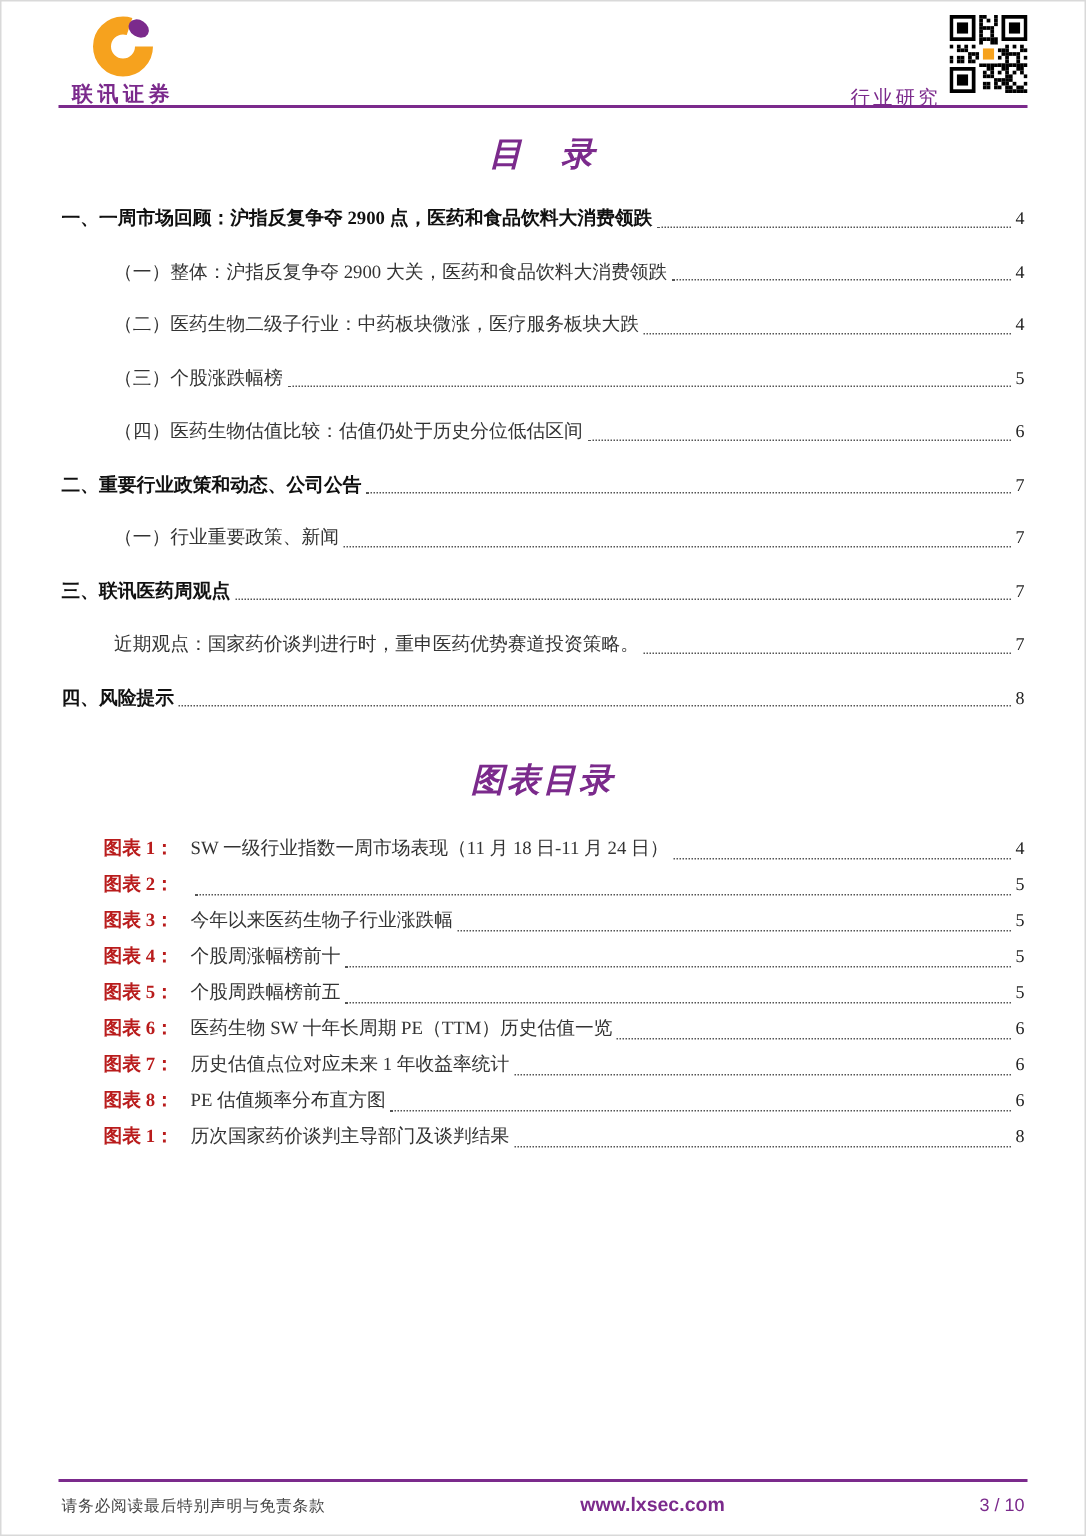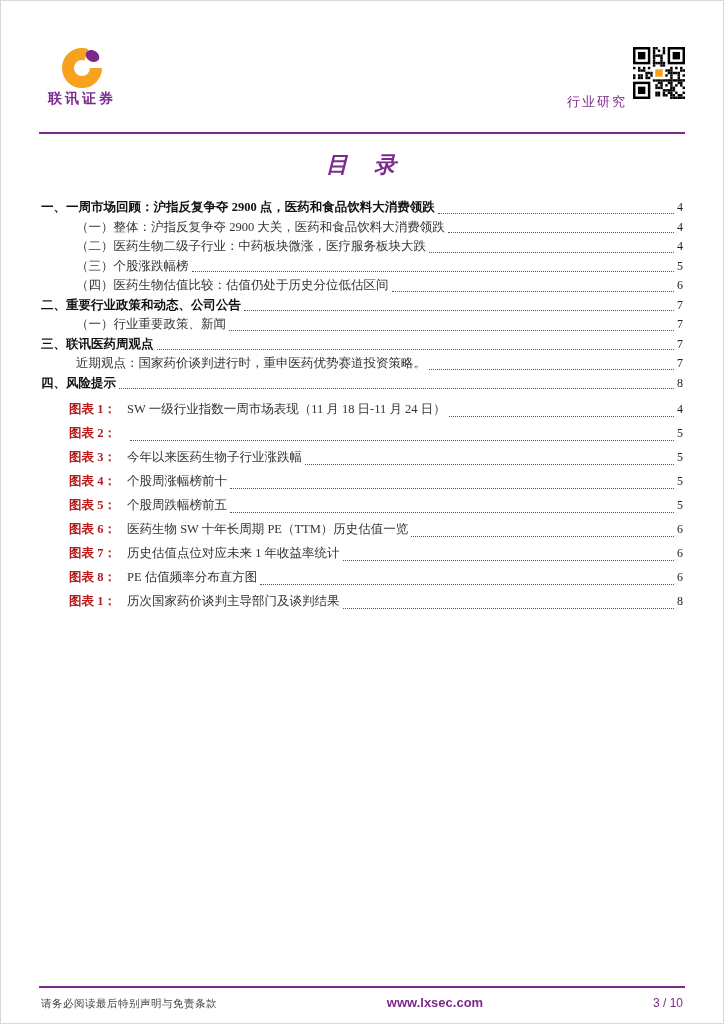--- a/index.html
+++ b/index.html
@@ -13,21 +13,21 @@
   body{
     width:724px;height:1024px;
     background:#fff;
     font-family:"Liberation Serif","DejaVu Serif",serif;
     color:var(--text);
     overflow:hidden;
   }
   .page{position:relative;width:724px;height:1024px;border:1px solid #d9d9d9;background:#fff;}
 
   
-  .header{position:relative;height:94px;margin-top:37px;}
+  .header{position:relative;height:69px;}
   .brand{position:absolute;left:38px;top:5px;width:86px;text-align:center;}
   .brand-name{
     color:var(--accent);font-weight:bold;font-size:14px;letter-spacing:3px;
     font-family:"Liberation Sans","DejaVu Sans",sans-serif;margin-top:-3px;
   }
   .qr{position:absolute;right:38px;top:9px;width:52px;height:52px;line-height:0;}
   .doc-type{
     position:absolute;right:96px;top:55px;
     color:var(--accent);font-size:13px;letter-spacing:2px;
     font-family:"Liberation Sans","DejaVu Sans",sans-serif;
@@ -35,21 +35,21 @@
   .rule{height:0;border:none;border-top:2px solid var(--accent);margin:0 38px;}
 
   
   main{padding:0 40px;}
   .h-title{
     color:var(--accent);text-align:center;
     font-size:22px;font-weight:bold;
     margin:16px 0 18px;letter-spacing:2px;font-style:italic;
   }
   .h-title.second{margin-top:30px;}
-  .toc-row{display:flex;align-items:center;font-size:12.5px;line-height:19.5px;color:#333;}
+  .toc-row{display:flex;align-items:center;font-size:12.5px;line-height:19.5px;color:#333;margin-top:16px;}
   .toc-row.lvl1{font-weight:bold;color:#111;}
   .toc-row.lvl2{padding-left:35px;font-weight:normal;color:#333;}
   .dots{
     flex:1 1 auto;min-width:16px;
     border-bottom:1.6px dotted #555;
     align-self:flex-end;margin:0 3px 4px;
   }
   .pagenum{font-size:12px;color:#222;font-weight:normal;flex:0 0 auto;}
 
   .fig-list{margin-top:4px;}
@@ -269,20 +269,21 @@
           <span class="dots"></span>
           <span class="pagenum">7</span>
         </div>
         <div class="toc-row lvl1">
           <span class="toc-label">四、风险提示</span>
           <span class="dots"></span>
           <span class="pagenum">8</span>
         </div>
       </div>
 
+    <h1 class="h-title second">图表目录</h1>
     <div id="figure-list" class="fig-list">
         <div class="fig-row">
           <span class="prefix">图表 1：</span>
           <span class="fig-label">SW 一级行业指数一周市场表现（11 月 18 日-11 月 24 日）</span>
           <span class="dots"></span>
           <span class="pagenum">4</span>
         </div>
         <div class="fig-row">
           <span class="prefix">图表 2：</span>
           <span class="dots"></span>

